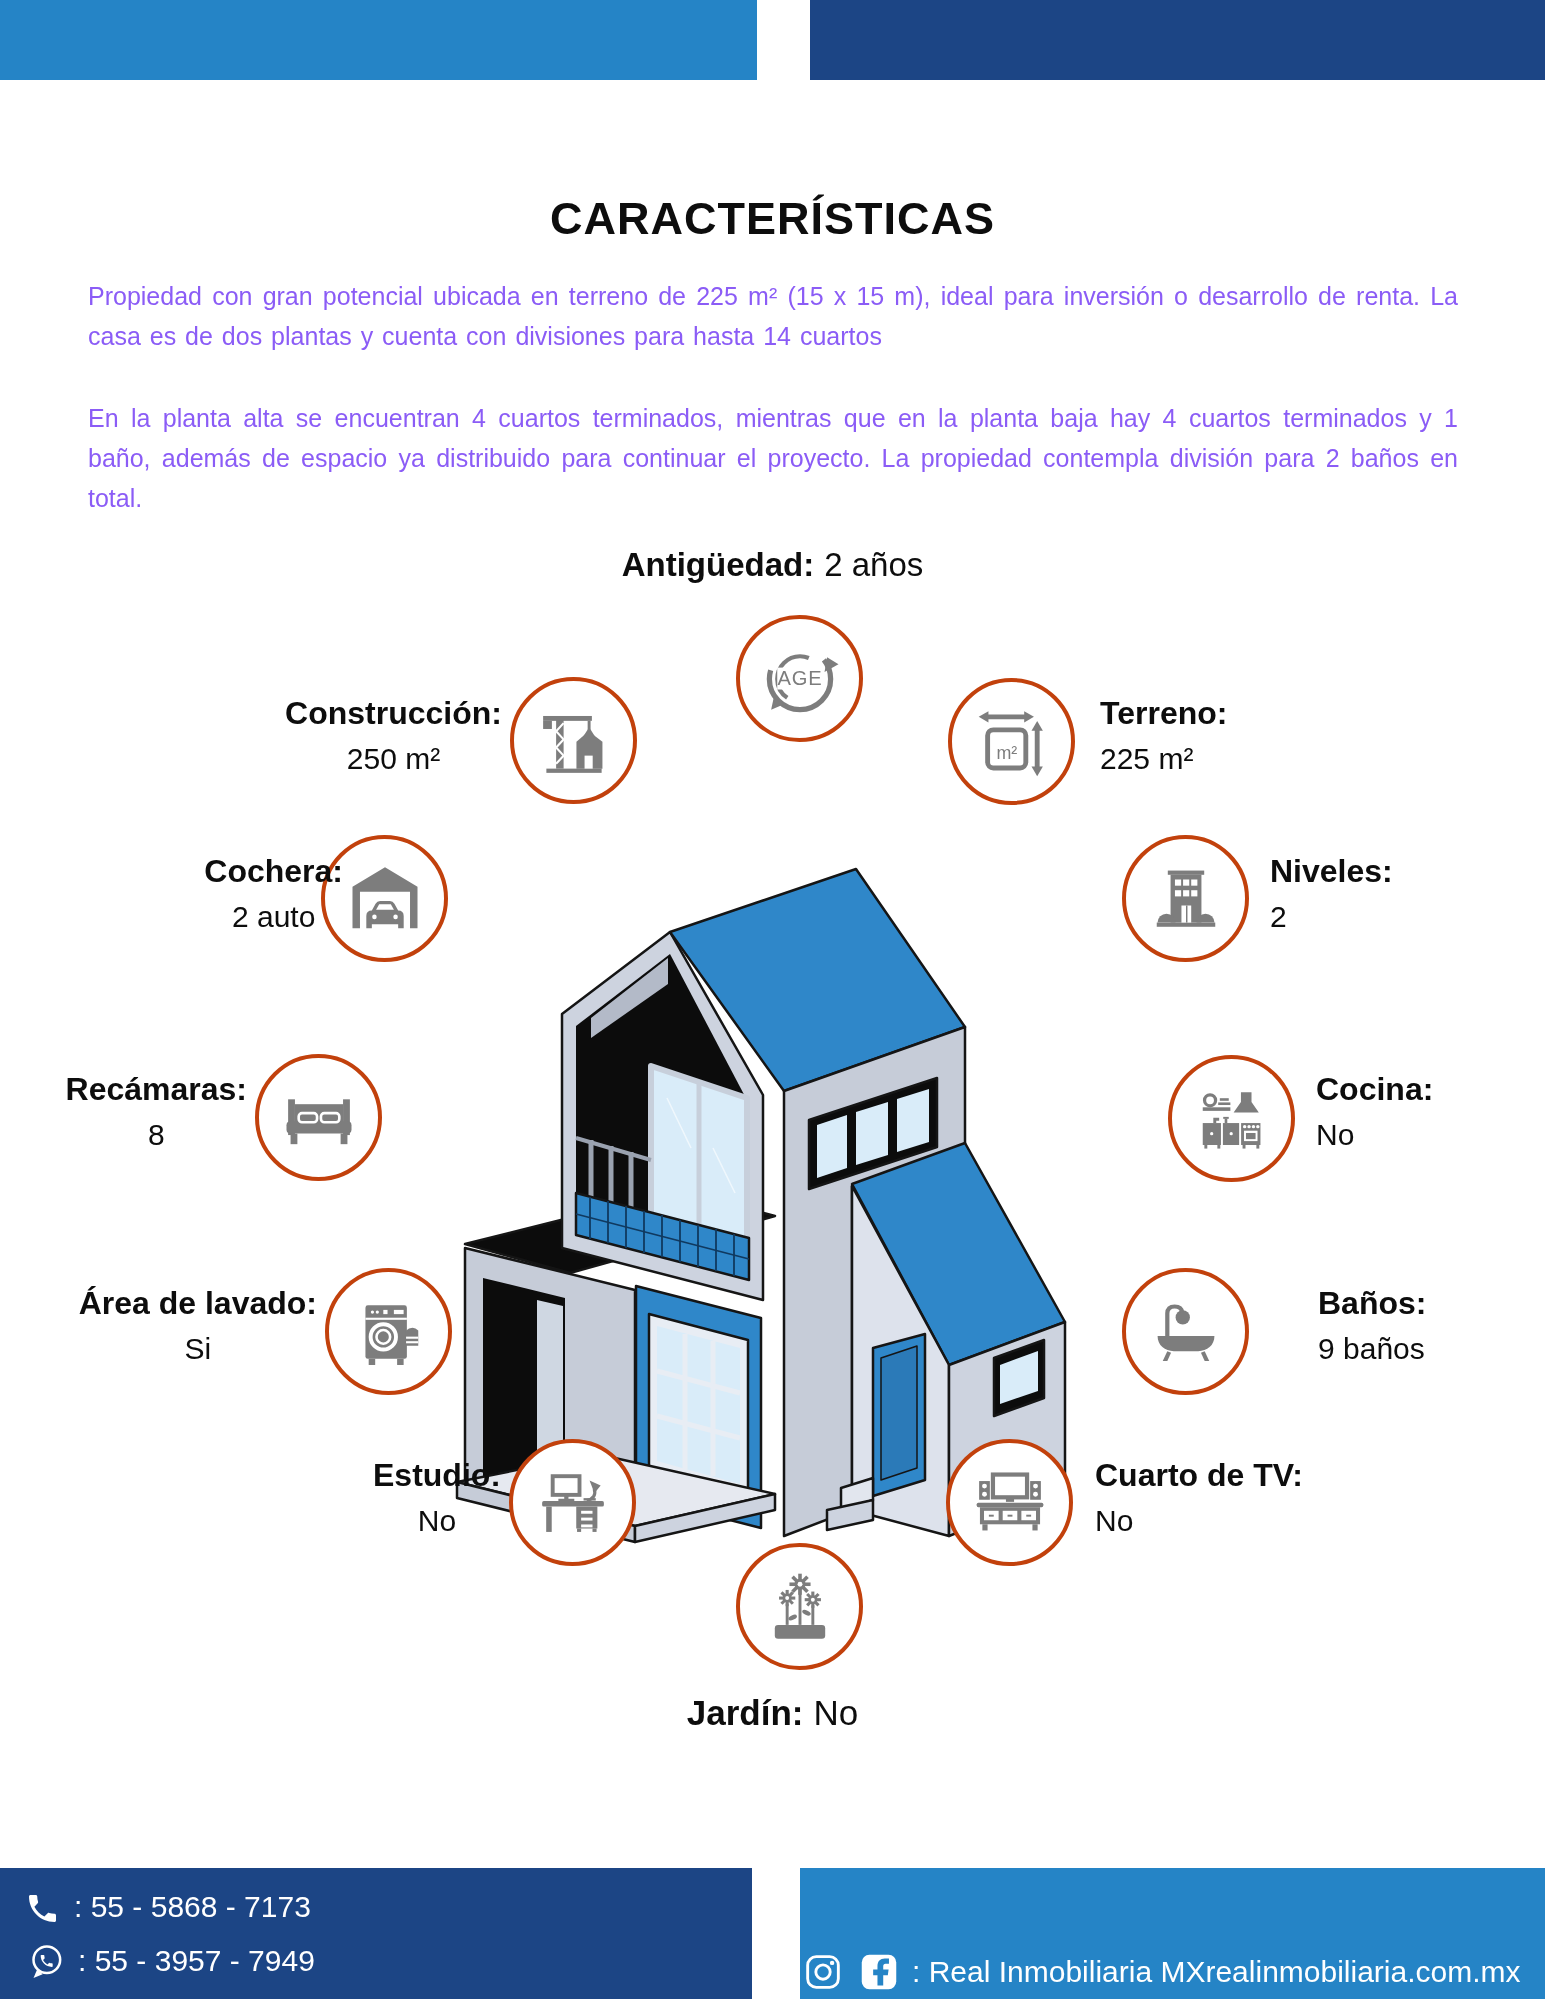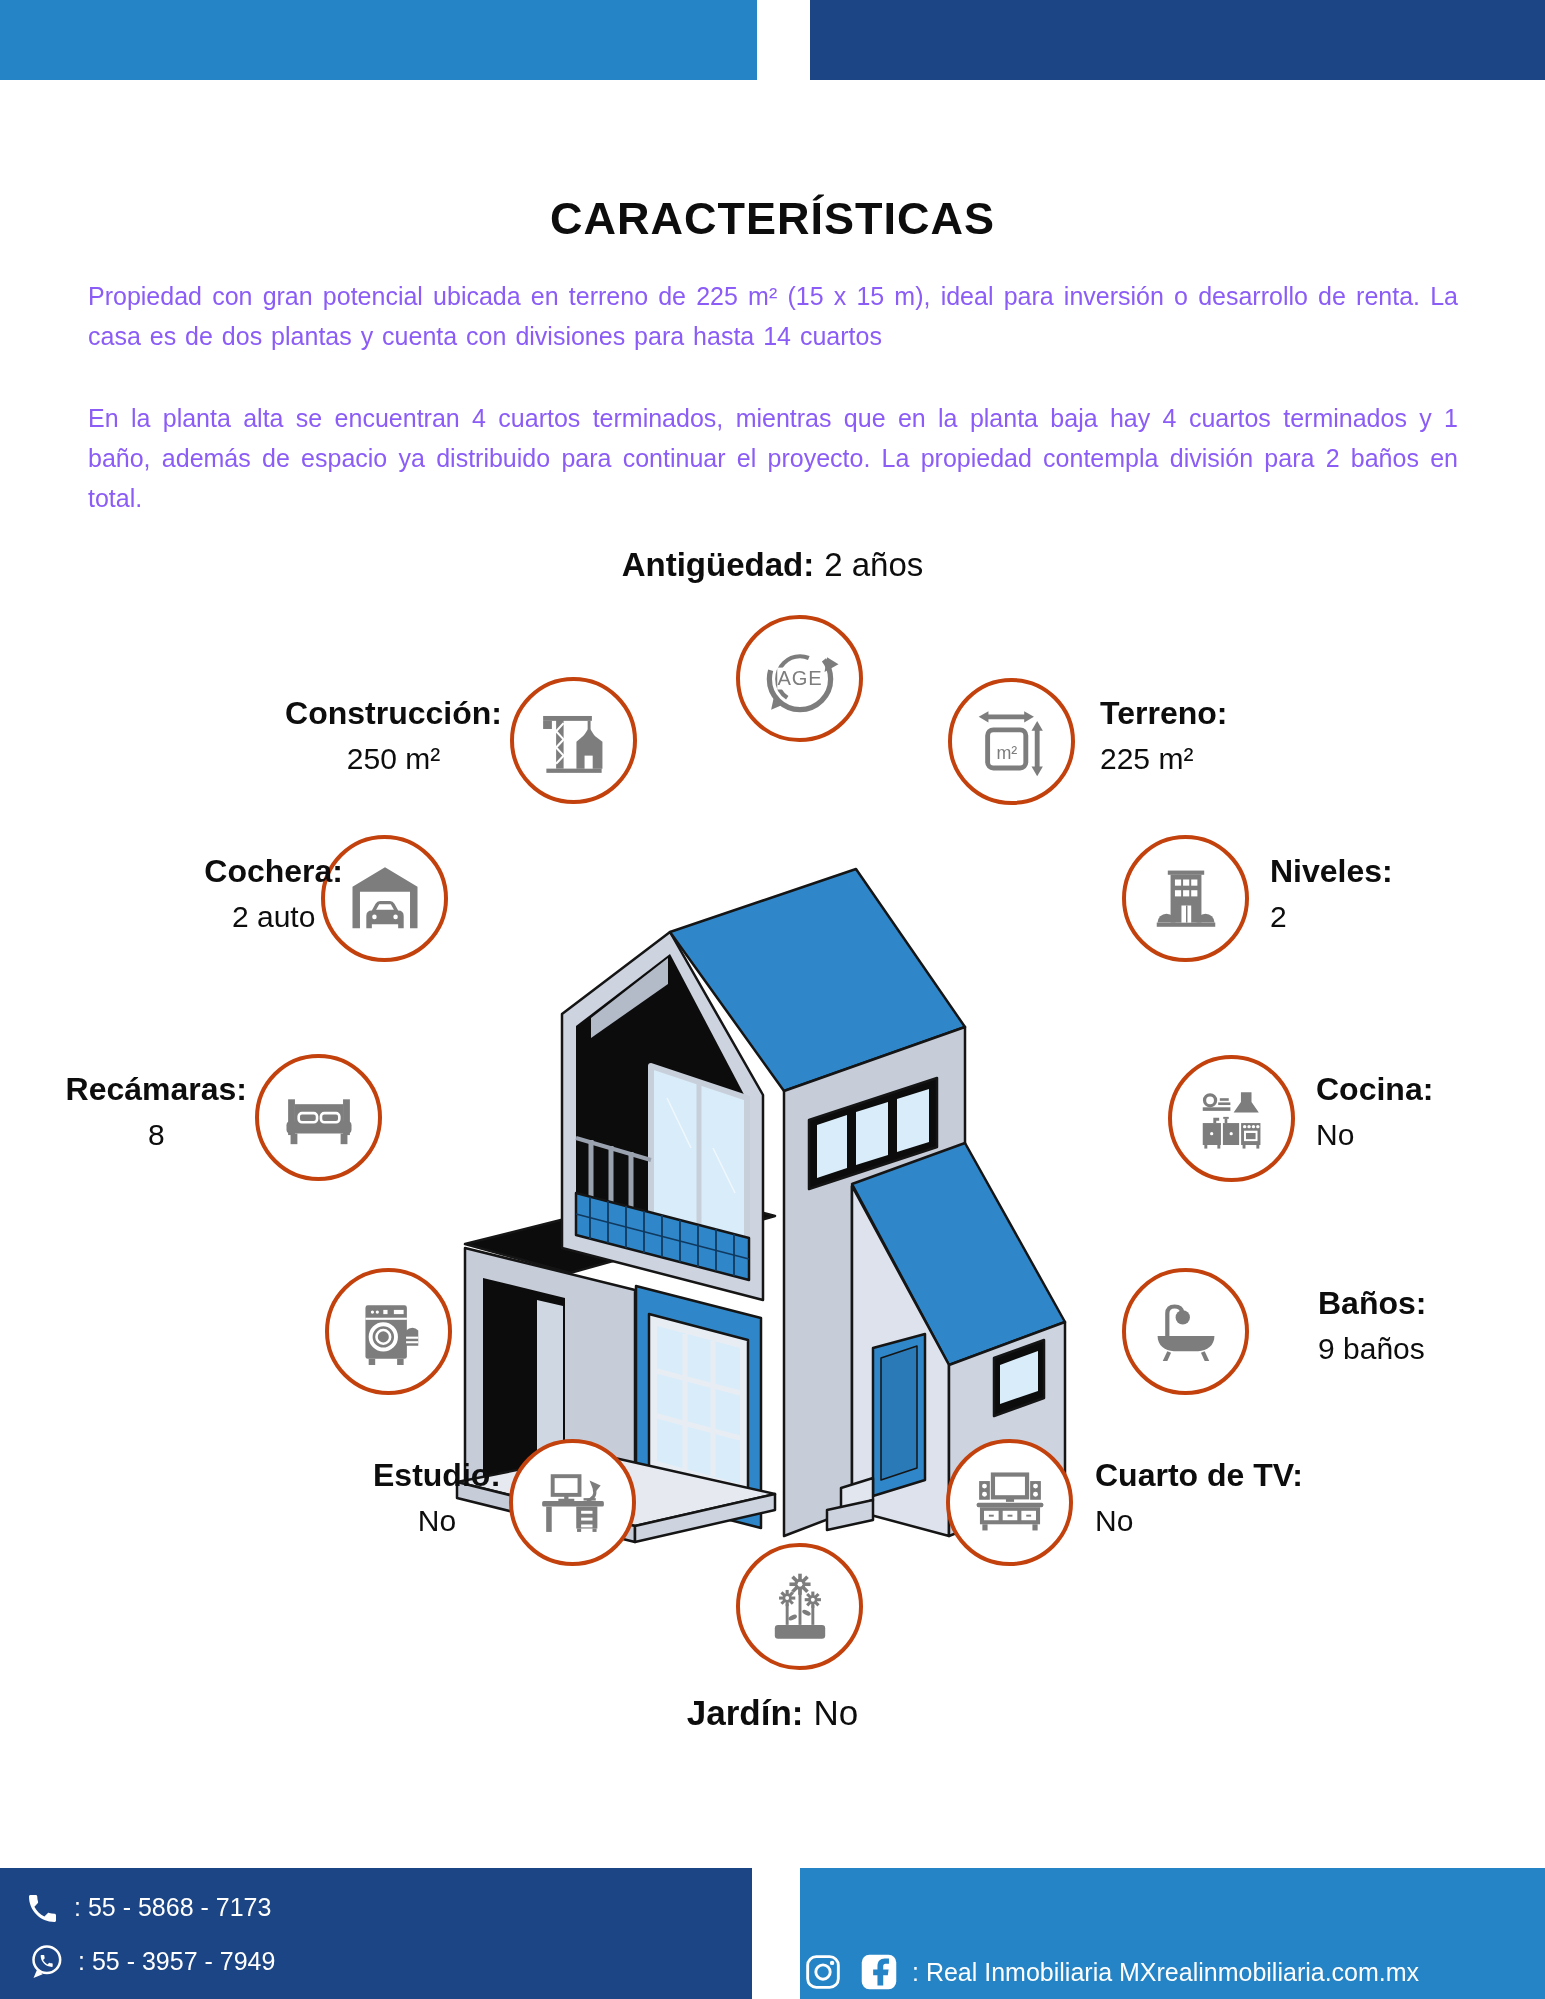--- a/index.html
+++ b/index.html
@@ -32,21 +32,21 @@
   .ftext .f-value{font-weight:400;font-size:30px;line-height:46px;white-space:nowrap;}
   .ftext.ra{text-align:center;}
 
   .house{position:absolute;left:445px;top:848px;width:640px;height:700px;z-index:1;}
 
   .footer-left{position:absolute;left:0;top:1868px;width:752px;height:131px;background:#1c4585;
                color:#fff;box-sizing:border-box;padding:12px 0 0 26px;}
   .footer-right{position:absolute;left:800px;top:1868px;width:745px;height:131px;background:#2584c6;
                 color:#fff;box-sizing:border-box;padding:10px 26px 0 0;
                 display:flex;flex-direction:row;align-items:flex-end;}
-  .frow{display:flex;align-items:center;gap:12px;font-size:25px;height:54px;white-space:nowrap;}
+  .frow{display:flex;align-items:center;gap:12px;font-size:30px;height:54px;white-space:nowrap;}
   .footer-right .frow{justify-content:flex-end;gap:10px;}
   .frow svg{flex:0 0 auto;}
 </style>
 </head>
 <body>
 
 <div class="page">
 
   <div class="bar-left"></div>
   <div class="bar-right"></div>
@@ -226,20 +226,24 @@
         <rect x="27" y="10.4" width="6" height="2.6"></rect>
         <rect x="9.5" y="15.2" width="25.5" height="1.3"></rect>
       </g>
       <circle cx="20.5" cy="27" r="7.8" fill="none" stroke="#ffffff" stroke-width="2.4"></circle>
       <circle cx="20.5" cy="27" r="4.2" fill="none" stroke="#ffffff" stroke-width="1.6"></circle>
       <g stroke="#ffffff" stroke-width="1.3" fill="none">
           <path d="M34.5,27.5 h7.5"></path>
           <path d="M34.5,30.3 h7.5"></path>
         </g>
     </svg>
+  </div>
+  <div class="ftext ra" style="right:1228px;top:1280px">
+    <div class="f-label">Área de lavado:</div>
+    <div class="f-value">Si</div>
   </div>
 
   <div class="circle" style="left:1122px;top:1268px">
     <svg viewBox="0 0 48 48">
       <g fill="#7d7d7d">
         <path d="M6.5,26.5 h35 c0,5.8 -4.6,9.3 -10,9.3 h-15 c-5.4,0 -10,-3.5 -10,-9.3 z"></path>
         <path d="M12.5,35.8 l-2.8,6 h2.8 l2.3,-5 z"></path>
         <path d="M35.5,35.8 l2.8,6 h-2.8 l-2.3,-5 z"></path>
         <circle cx="22" cy="15" r="4.4"></circle>
       </g>

